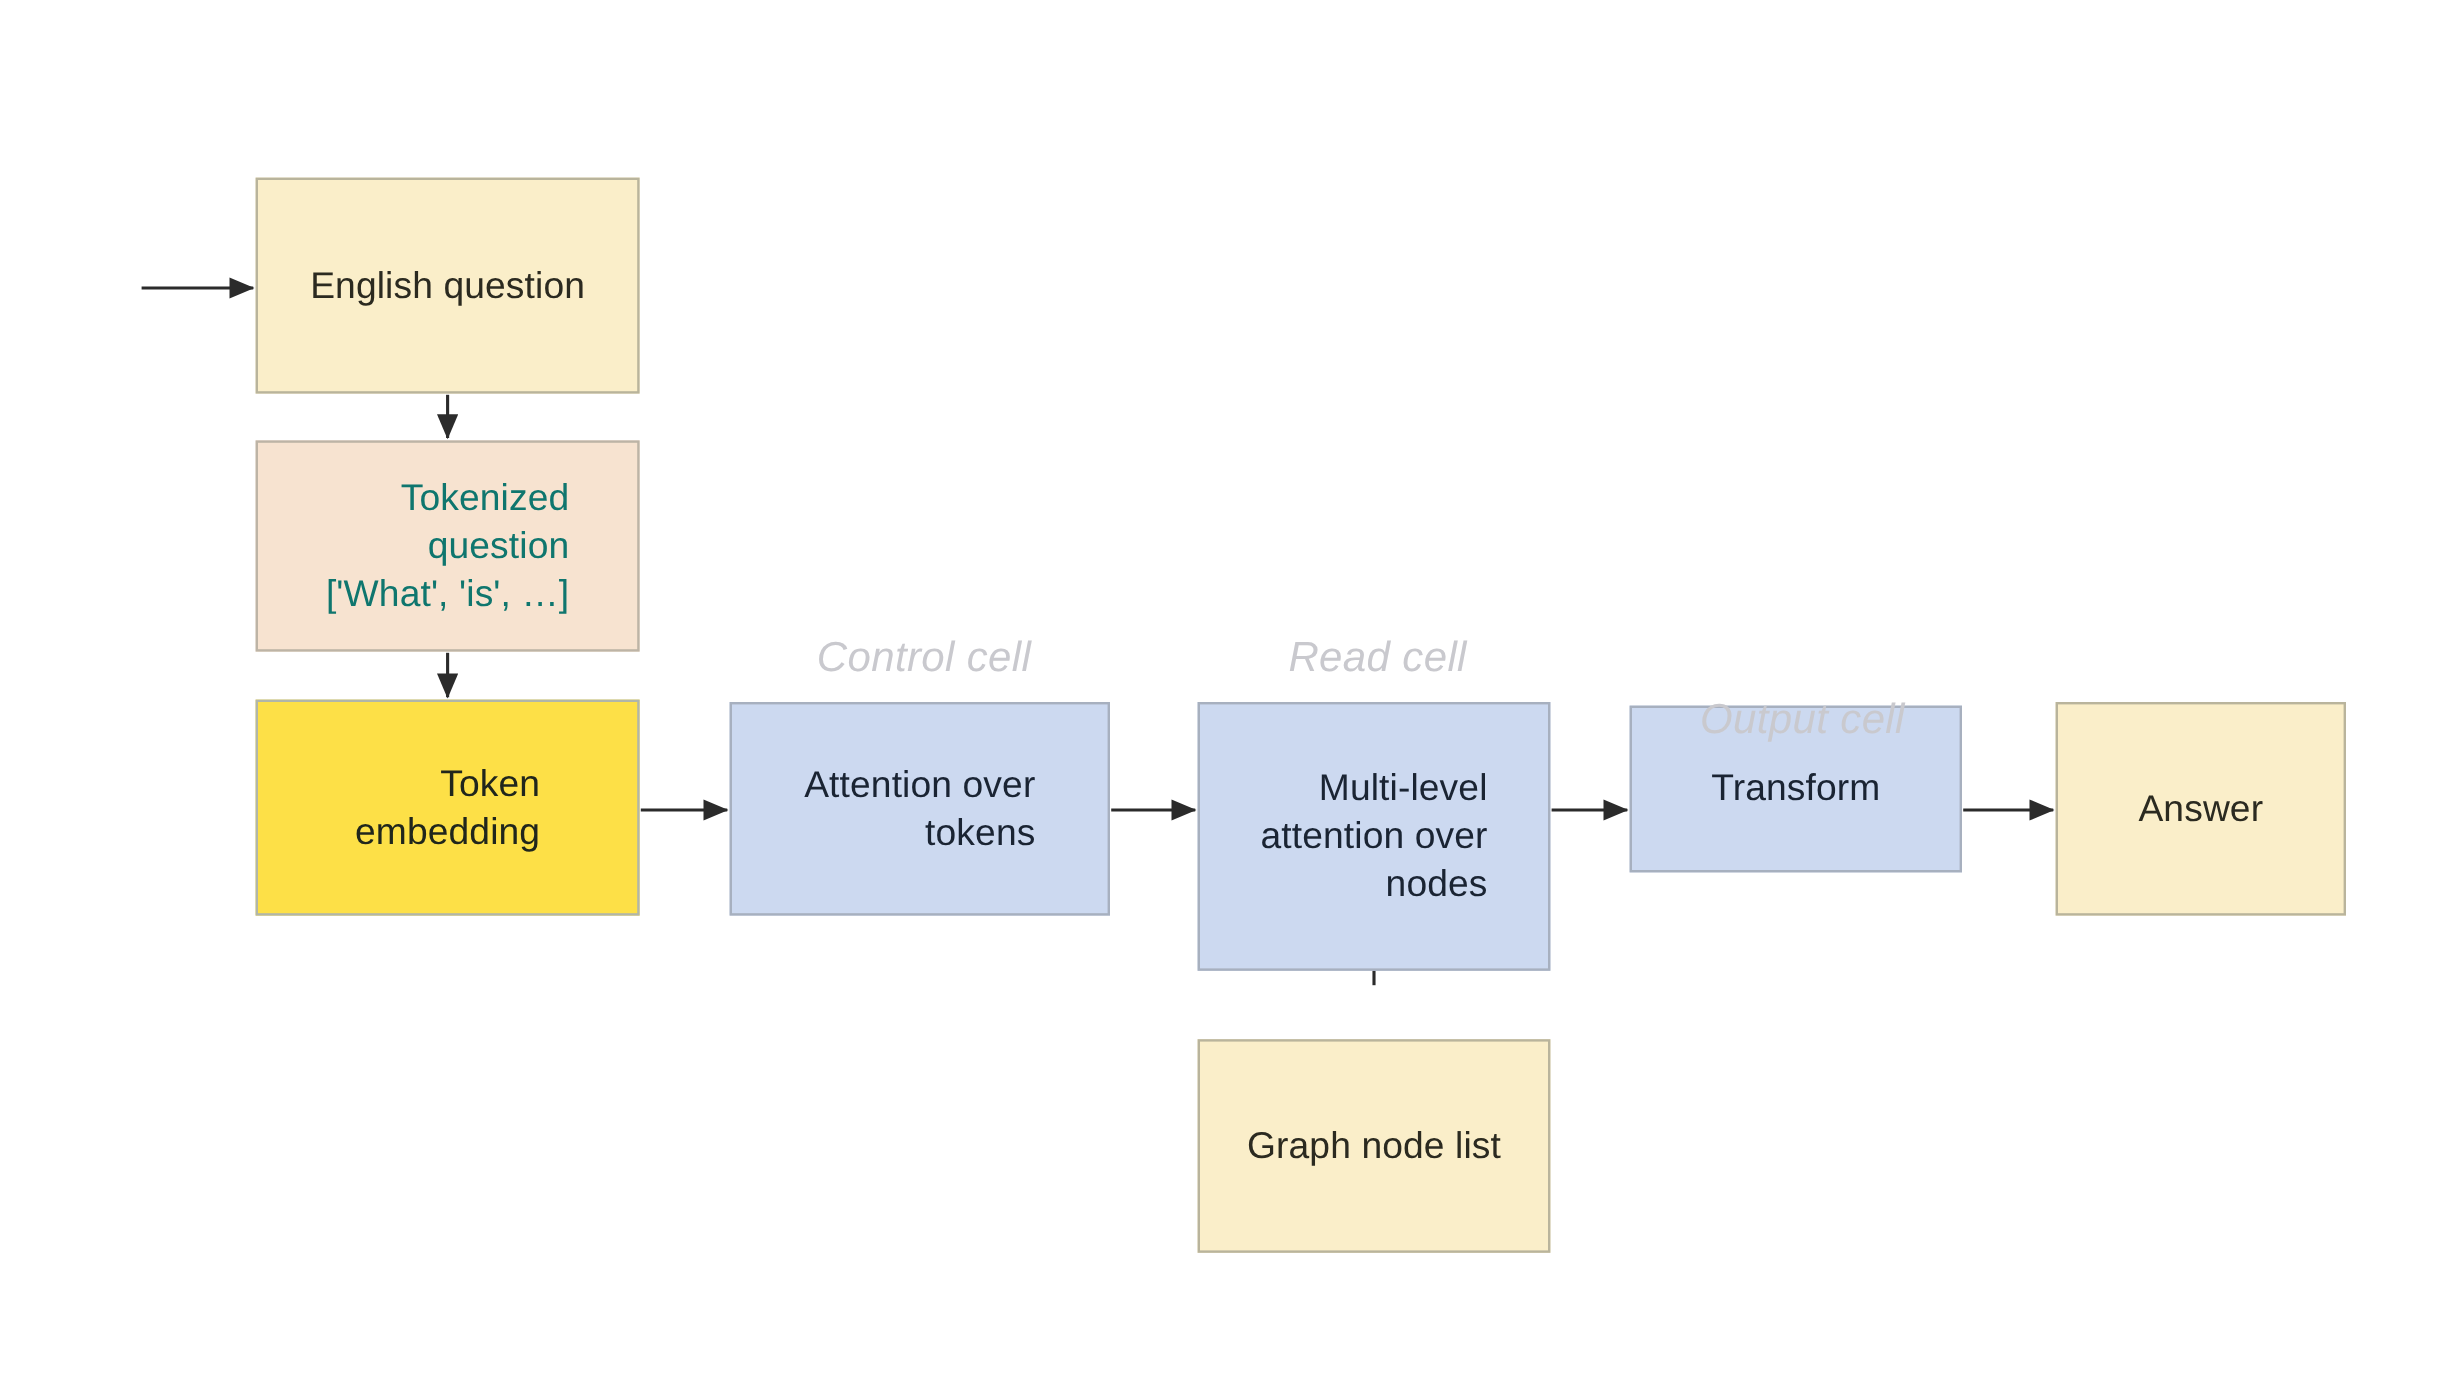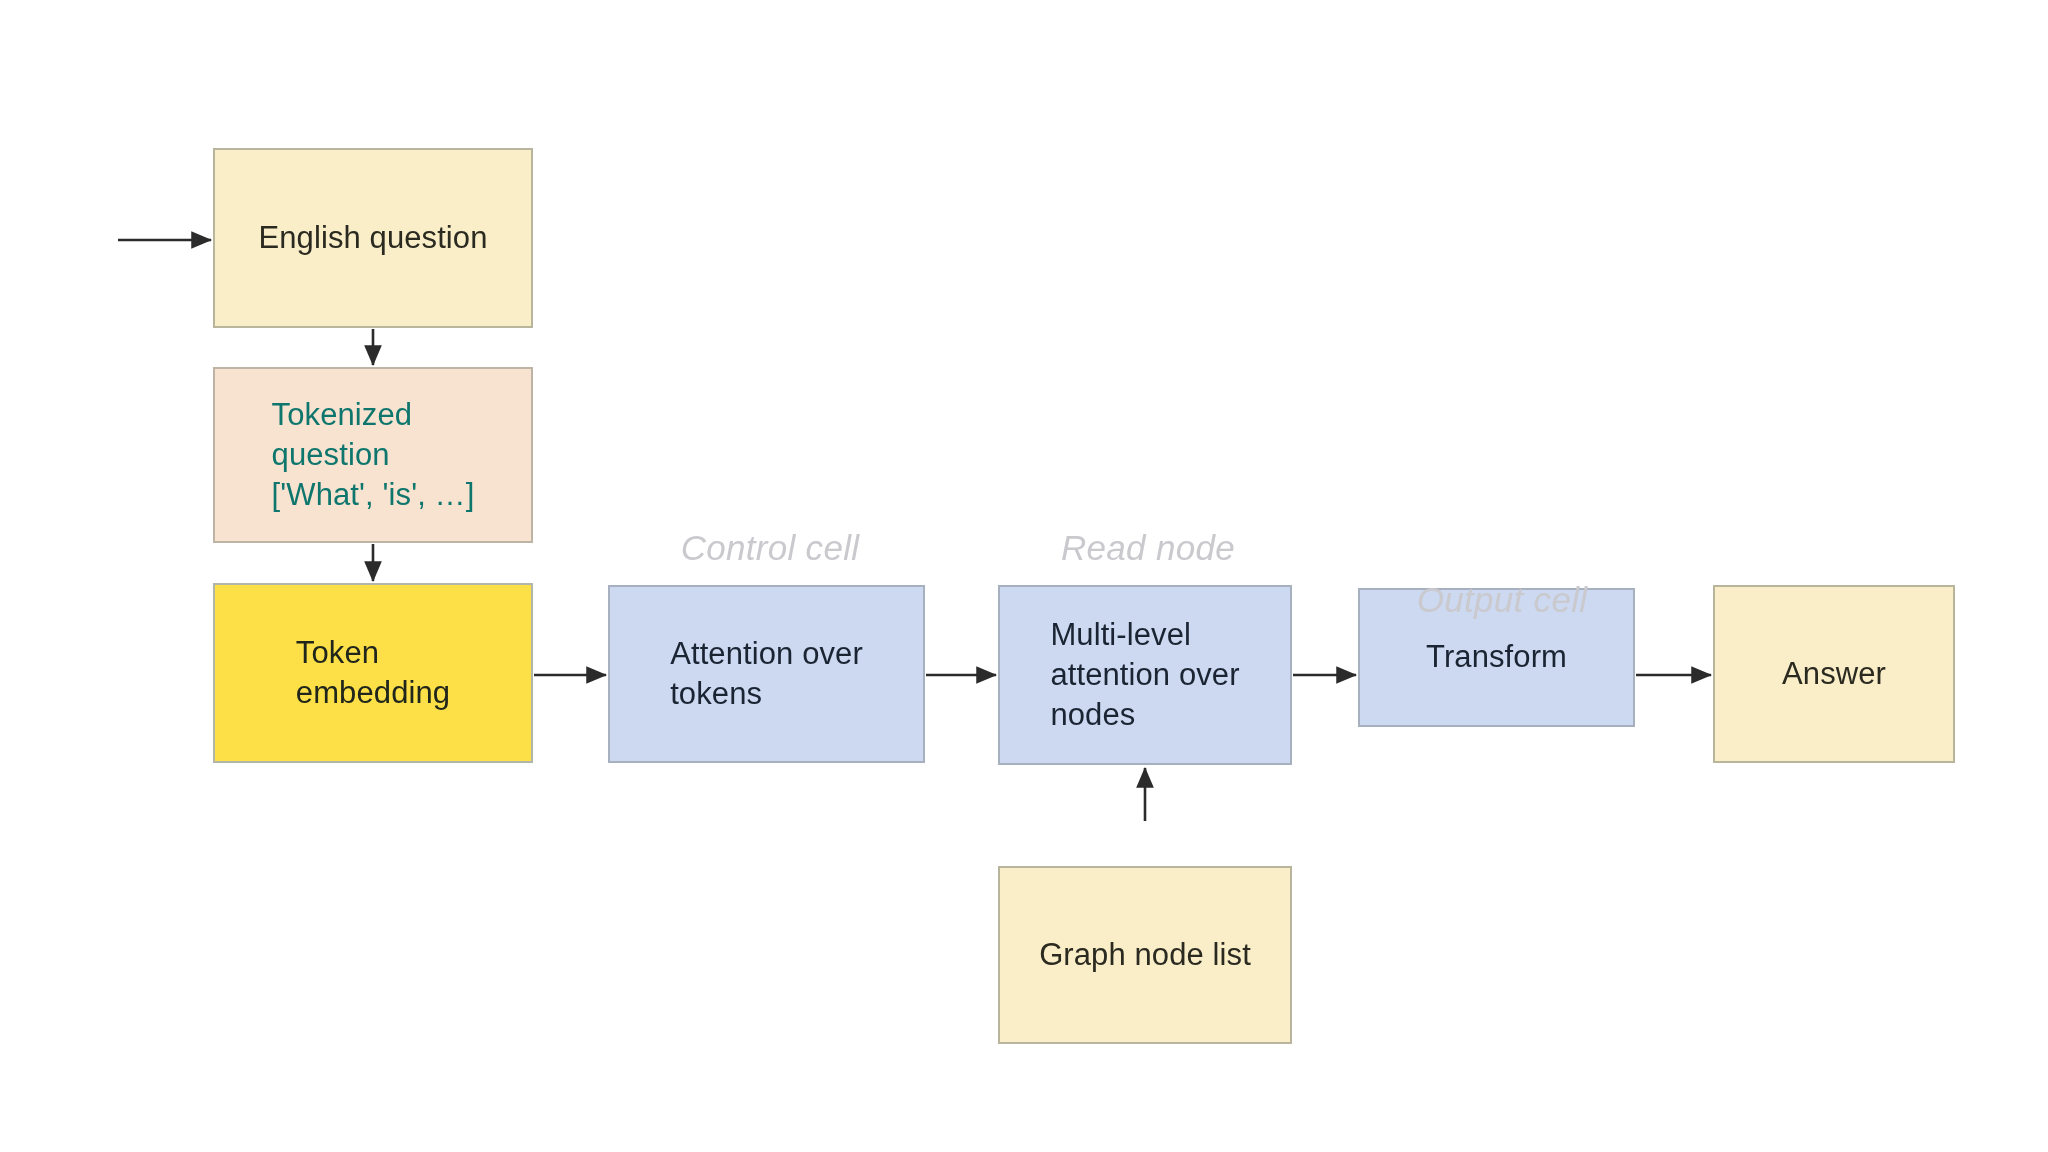--- a/index.html
+++ b/index.html
@@ -26,21 +26,21 @@
     width: 2048px;
     height: 1152px;
     pointer-events: none;
   }
   .node {
     position: absolute;
     box-sizing: border-box;
     display: flex;
     align-items: center;
     justify-content: center;
-    text-align: left;
+    text-align: right;
     border: 2px solid #b3b3a8;
     color: #1d2530;
     font-size: 31px;
     line-height: 1.30;
     letter-spacing: 0.1px;
     white-space: pre-line;
     padding: 4px 10px;
   }
   .node.cream  { background: #faeec9; border-color: #b9b49c; color: #2b2a20; }
   .node.peach  { background: #f7e3d0; border-color: #bdb4a6; color: #0f766e; }
@@ -81,26 +81,26 @@
 
   <div id="nodes-group">
       <div class="node cream" style="left: 213px; top: 148px; width: 320px; height: 180px;"><span>English question</span></div>
       <div class="node peach" style="left: 213px; top: 367px; width: 320px; height: 176px;"><span>Tokenized
 question
 ['What', 'is', …]</span></div>
       <div class="node green" style="left: 213px; top: 583px; width: 320px; height: 180px;"><span>Token
 embedding</span></div>
       <div class="node blue" style="left: 608px; top: 585px; width: 317px; height: 178px;"><span>Attention over
 tokens</span></div>
-      <div class="node blue" style="left: 998px; top: 585px; width: 294px; height: 180px;"><span>Multi-level
+      <div class="node blue" style="left: 998px; top: 585px; width: 294px; height: 224px;"><span>Multi-level
 attention over
 nodes</span></div>
       <div class="node blue" style="left: 1358px; top: 588px; width: 277px; height: 139px;"><span>Transform</span></div>
       <div class="node cream" style="left: 1713px; top: 585px; width: 242px; height: 178px;"><span>Answer</span></div>
       <div class="node cream" style="left: 998px; top: 822px; width: 294px; height: 178px; margin-top: 44px;"><span>Graph node list</span></div>
     </div>
   <div id="labels-group">
       <div class="cell-label" style="left: 770px; top: 528px; transform: translateX(-50%);">Control cell</div>
-      <div class="cell-label" style="left: 1148px; top: 528px; transform: translateX(-50%);">Read node</div>
+      <div class="cell-label" style="left: 1148px; top: 528px; transform: translateX(-50%);">Read cell</div>
       <div class="cell-label" style="left: 1502px; top: 556px; transform: translateX(-50%); margin-top: 24px;">Output cell</div>
     </div>
 
 </div>
 
 </body></html>

